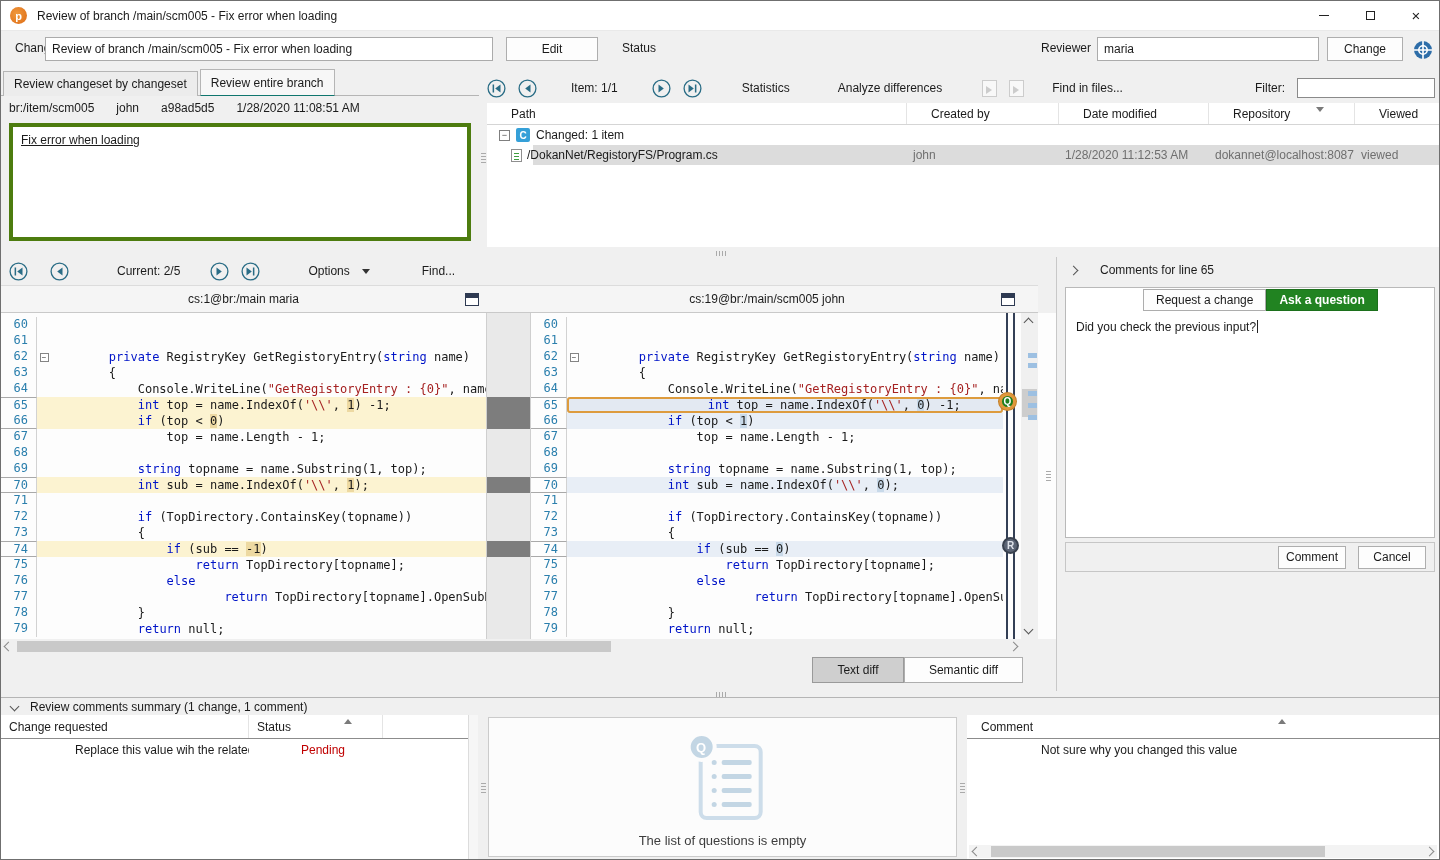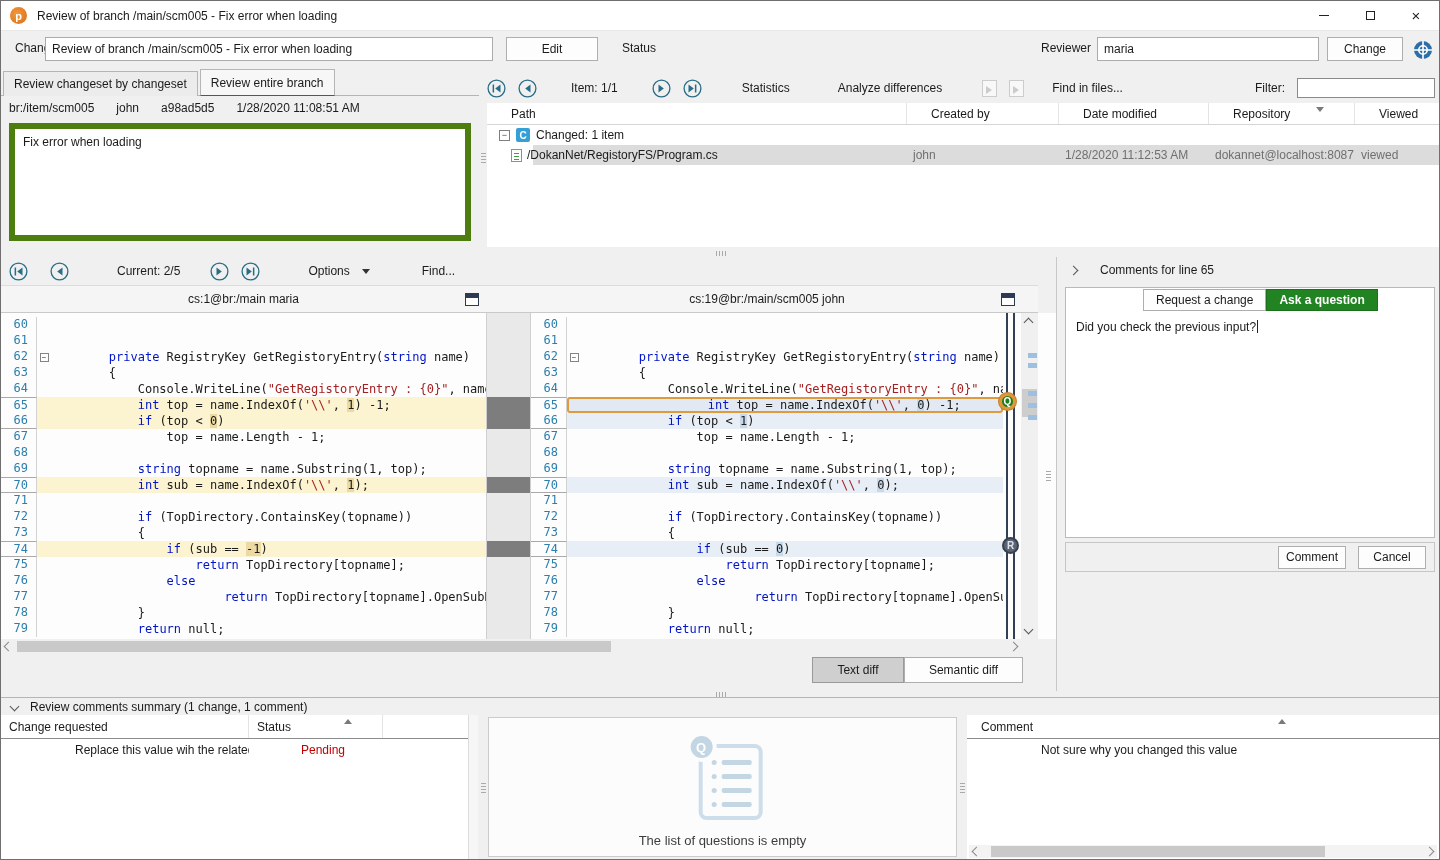--- a/index.html
+++ b/index.html
@@ -38,21 +38,21 @@
   .chv-u{transform:rotate(-135deg);}
   .tri-u{width:0;height:0;border-left:4px solid transparent;border-right:4px solid transparent;border-bottom:5px solid #7a7a7a;}
   .tri-d{width:0;height:0;border-left:4px solid transparent;border-right:4px solid transparent;border-top:5px solid #7a7a7a;}
   
   .tabstrip{position:absolute;left:0;top:70px;width:478px;height:25px;border-bottom:1px solid #b5b5b5;display:flex;}
   .tab{height:25px;padding:0 10px;display:flex;align-items:center;background:#ececec;
        border:1px solid #b5b5b5;border-bottom:none;margin-left:2px;}
   .tab.active{background:#f7f7f7;height:27px;margin-top:-2px;position:relative;z-index:2;border-bottom:1px solid #0f766e;}
   .binfo{position:absolute;left:8px;top:100px;display:flex;gap:22px;white-space:nowrap;}
   .descbox{position:absolute;left:8px;top:122px;width:462px;height:118px;background:#fff;
-           border:6px solid #4d7c0f;padding:6px 8px;}
+           border:4px solid #4d7c0f;padding:6px 8px;text-decoration:underline;}
   .vsplit{position:absolute;display:flex;flex-direction:column;align-items:center;justify-content:center;gap:2px;}
   .vsplit i{display:block;width:5px;height:1px;background:#aaa;}
   .hsplit{position:absolute;display:flex;align-items:center;justify-content:center;gap:2px;}
   .hsplit i{display:block;width:1px;height:5px;background:#aaa;}
   
   .ftools{position:absolute;left:486px;top:74px;right:4px;height:26px;display:flex;align-items:center;gap:12px;}
   .navc{width:19px;height:19px;flex:0 0 auto;}
   .tbtxt{white-space:nowrap;}
   .docico{width:15px;height:17px;border:1px solid #ccc;background:#f8f8f8;position:relative;flex:0 0 auto;}
   .docico::after{content:"";position:absolute;left:3px;top:5px;width:0;height:0;

